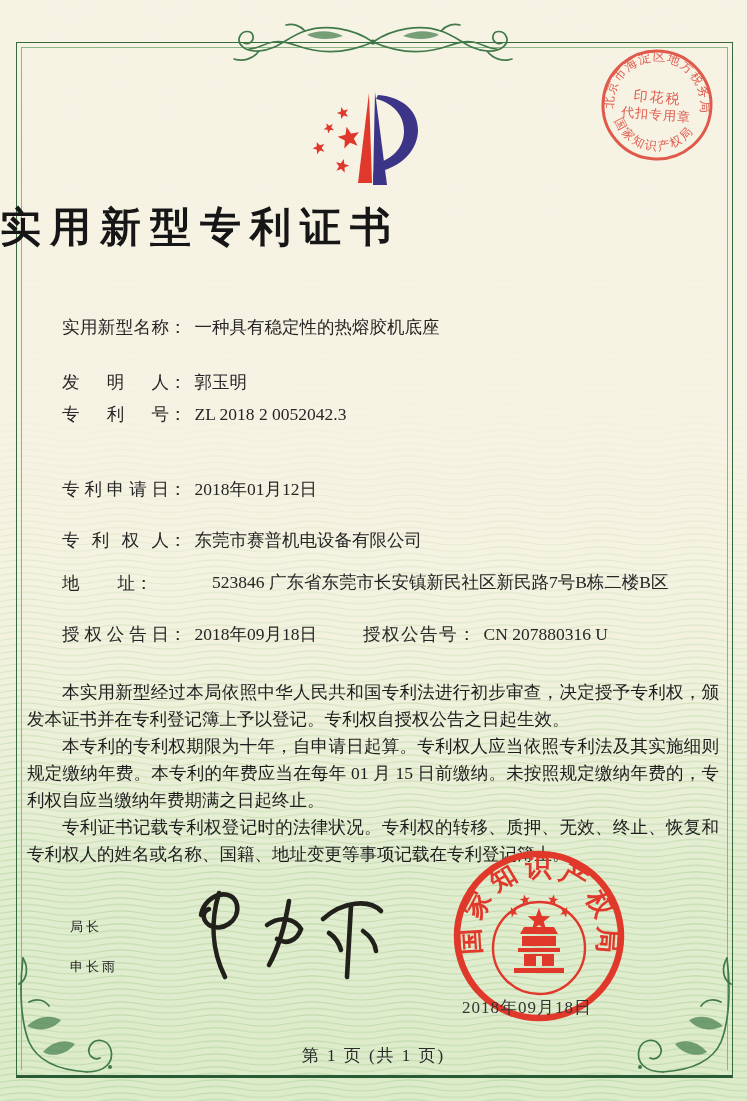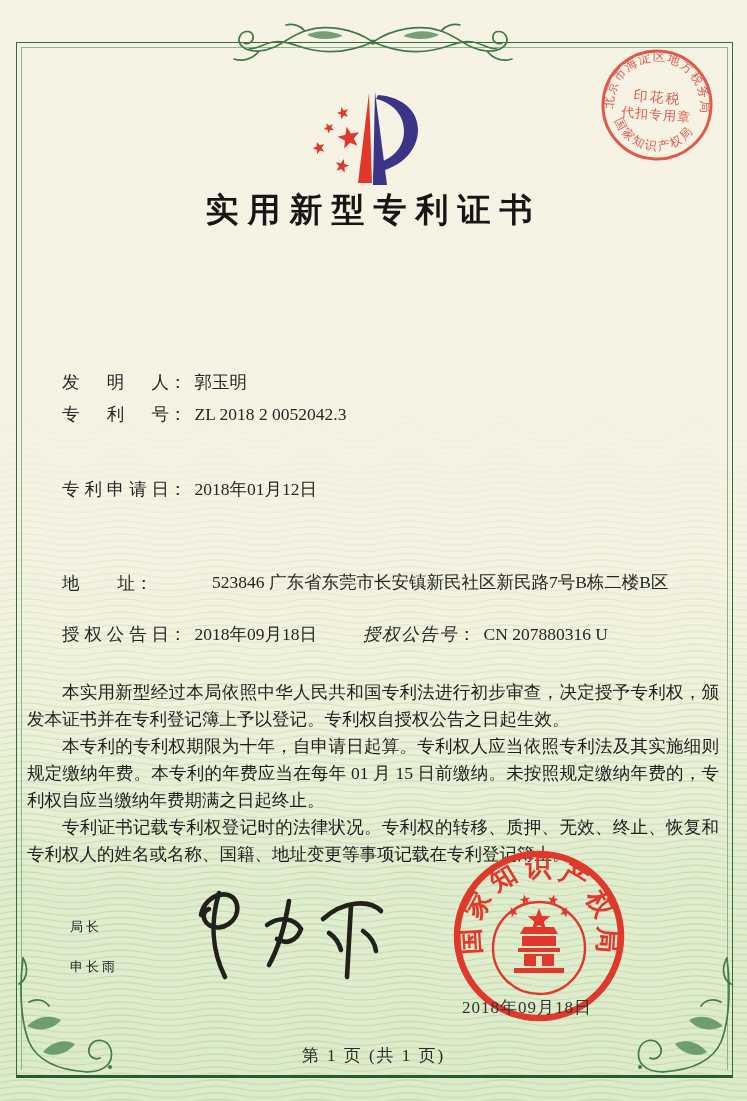--- a/index.html
+++ b/index.html
@@ -15,30 +15,30 @@
   .fade{position:absolute;left:0;top:0;right:0;bottom:0;
     background:linear-gradient(180deg,rgba(247,243,228,.96) 0%,rgba(247,243,228,.9) 36%,rgba(247,243,228,.3) 62%,rgba(247,243,228,0) 80%);}
   
   .frame-outer{position:absolute;left:16px;top:42px;width:717px;height:1036px;
     border:1.6px solid #356a3e;border-bottom:3.5px solid #2a5a33;box-sizing:border-box;}
   .frame-inner{position:absolute;left:21px;top:47px;width:707px;height:1023px;
     border:1px solid #8db489;border-bottom:none;box-sizing:border-box;}
   .flourish{stroke:#417a4a;fill:none;stroke-width:1.7;stroke-linecap:round;}
   
   .cert-no{left:64px;top:86px;font-size:17px;letter-spacing:3px;}
-  .title{left:0;top:188px;width:100%;text-align:center;font-size:33px;font-weight:700;
+  .title{left:0;top:200px;width:100%;font-size:41px;font-weight:700;
     letter-spacing:9px;color:#161616;}
   .field{left:62px;font-size:17.5px;white-space:nowrap;}
   .flabel{display:inline-block;width:107px;text-align:justify;text-align-last:justify;}
   .flabel-short{display:inline-block;width:73px;text-align:justify;text-align-last:justify;}
   .fvalue{margin-left:8px;}
   .addr-value{display:inline-block;vertical-align:top;width:508px;white-space:normal;
     margin-left:8px;line-height:23px;text-align:right;}
   .grant-right{left:363px;top:622px;font-size:17.5px;white-space:nowrap;}
-  .grant-right .glabel{letter-spacing:1.5px;font-style:italic;}
+  .grant-right .glabel{letter-spacing:1.5px;}
   .paras{left:27px;top:679px;width:692px;font-size:17.5px;line-height:27px;
     text-align:justify;color:#1d1d1d;}
   .paras p{margin:0;text-indent:2em;}
   .signer{left:62px;font-size:13px;letter-spacing:3px;color:#222;margin-left:8px;}
   .seal-date{left:462px;top:996px;font-size:17px;letter-spacing:1px;color:#333;}
   .footer{left:0;top:1044px;width:100%;text-align:center;font-size:17px;letter-spacing:2px;color:#2a2a2a;}
   .stamp-wrap{left:598px;top:46px;transform:rotate(5deg);opacity:.88;}
 </style>
 </head>
 <body>
@@ -107,28 +107,34 @@
 
     <use href="#st" transform="translate(51,52) scale(1.15) rotate(-12)" fill="#e0392b"></use>
     <use href="#st" transform="translate(45,27) scale(0.62) rotate(-18)" fill="#e0392b"></use>
     <use href="#st" transform="translate(31,42) scale(0.55) rotate(-30)" fill="#e0392b"></use>
     <use href="#st" transform="translate(21,62) scale(0.65) rotate(-20)" fill="#e0392b"></use>
     <use href="#st" transform="translate(44,80) scale(0.72) rotate(14)" fill="#e0392b"></use>
   </svg>
 
   <div class="abs title">实用新型专利证书</div>
 
+  <div class="abs field" style="top:315px;">
+    <span class="flabel">实用新型名称</span><span>：</span><span class="fvalue">一种具有稳定性的热熔胶机底座</span>
+  </div>
   <div class="abs field" style="top:370px;">
     <span class="flabel">发明人</span><span>：</span><span class="fvalue">郭玉明</span>
   </div>
   <div class="abs field" style="top:402px;">
     <span class="flabel">专利号</span><span>：</span><span class="fvalue">ZL 2018 2 0052042.3</span>
   </div>
   <div class="abs field" style="top:477px;">
     <span class="flabel">专利申请日</span><span>：</span><span class="fvalue">2018年01月12日</span>
+  </div>
+  <div class="abs field" style="top:528px;">
+    <span class="flabel">专利权人</span><span>：</span><span class="fvalue">东莞市赛普机电设备有限公司</span>
   </div>
   <div class="abs field" style="top:571px;">
     <span class="flabel-short">地址</span><span>：</span><span class="addr-value">523846 广东省东莞市长安镇新民社区新民路7号B栋二楼B区</span>
   </div>
   <div class="abs field" style="top:622px;">
     <span class="flabel">授权公告日</span><span>：</span><span class="fvalue">2018年09月18日</span>
   </div>
   <div class="abs grant-right">
     <span class="glabel">授权公告号</span><span>：</span><span class="fvalue">CN 207880316 U</span>
   </div>

